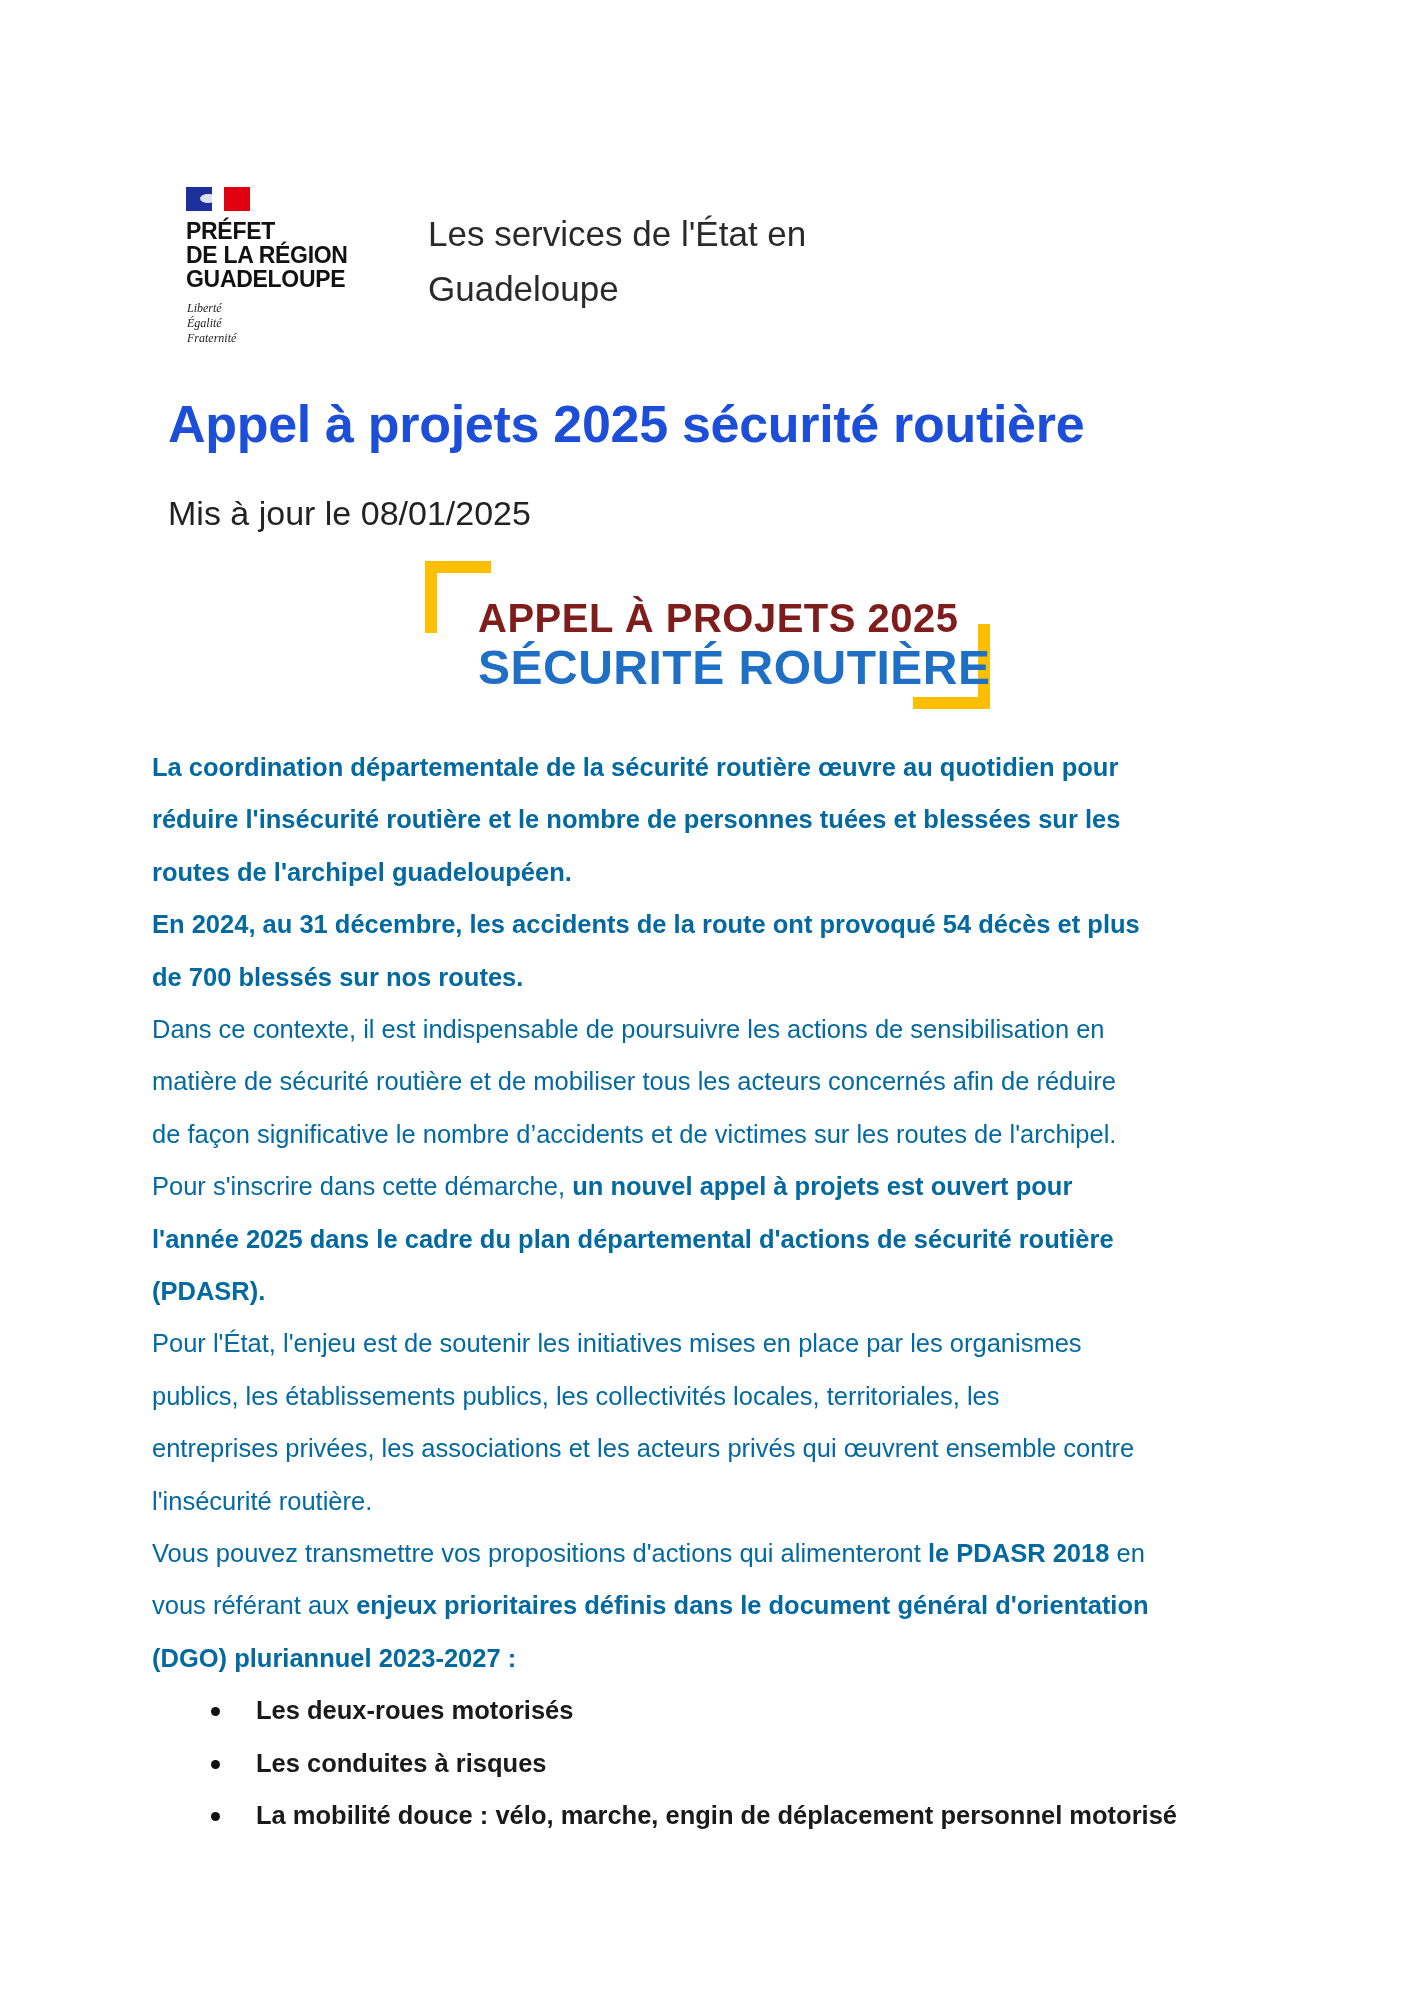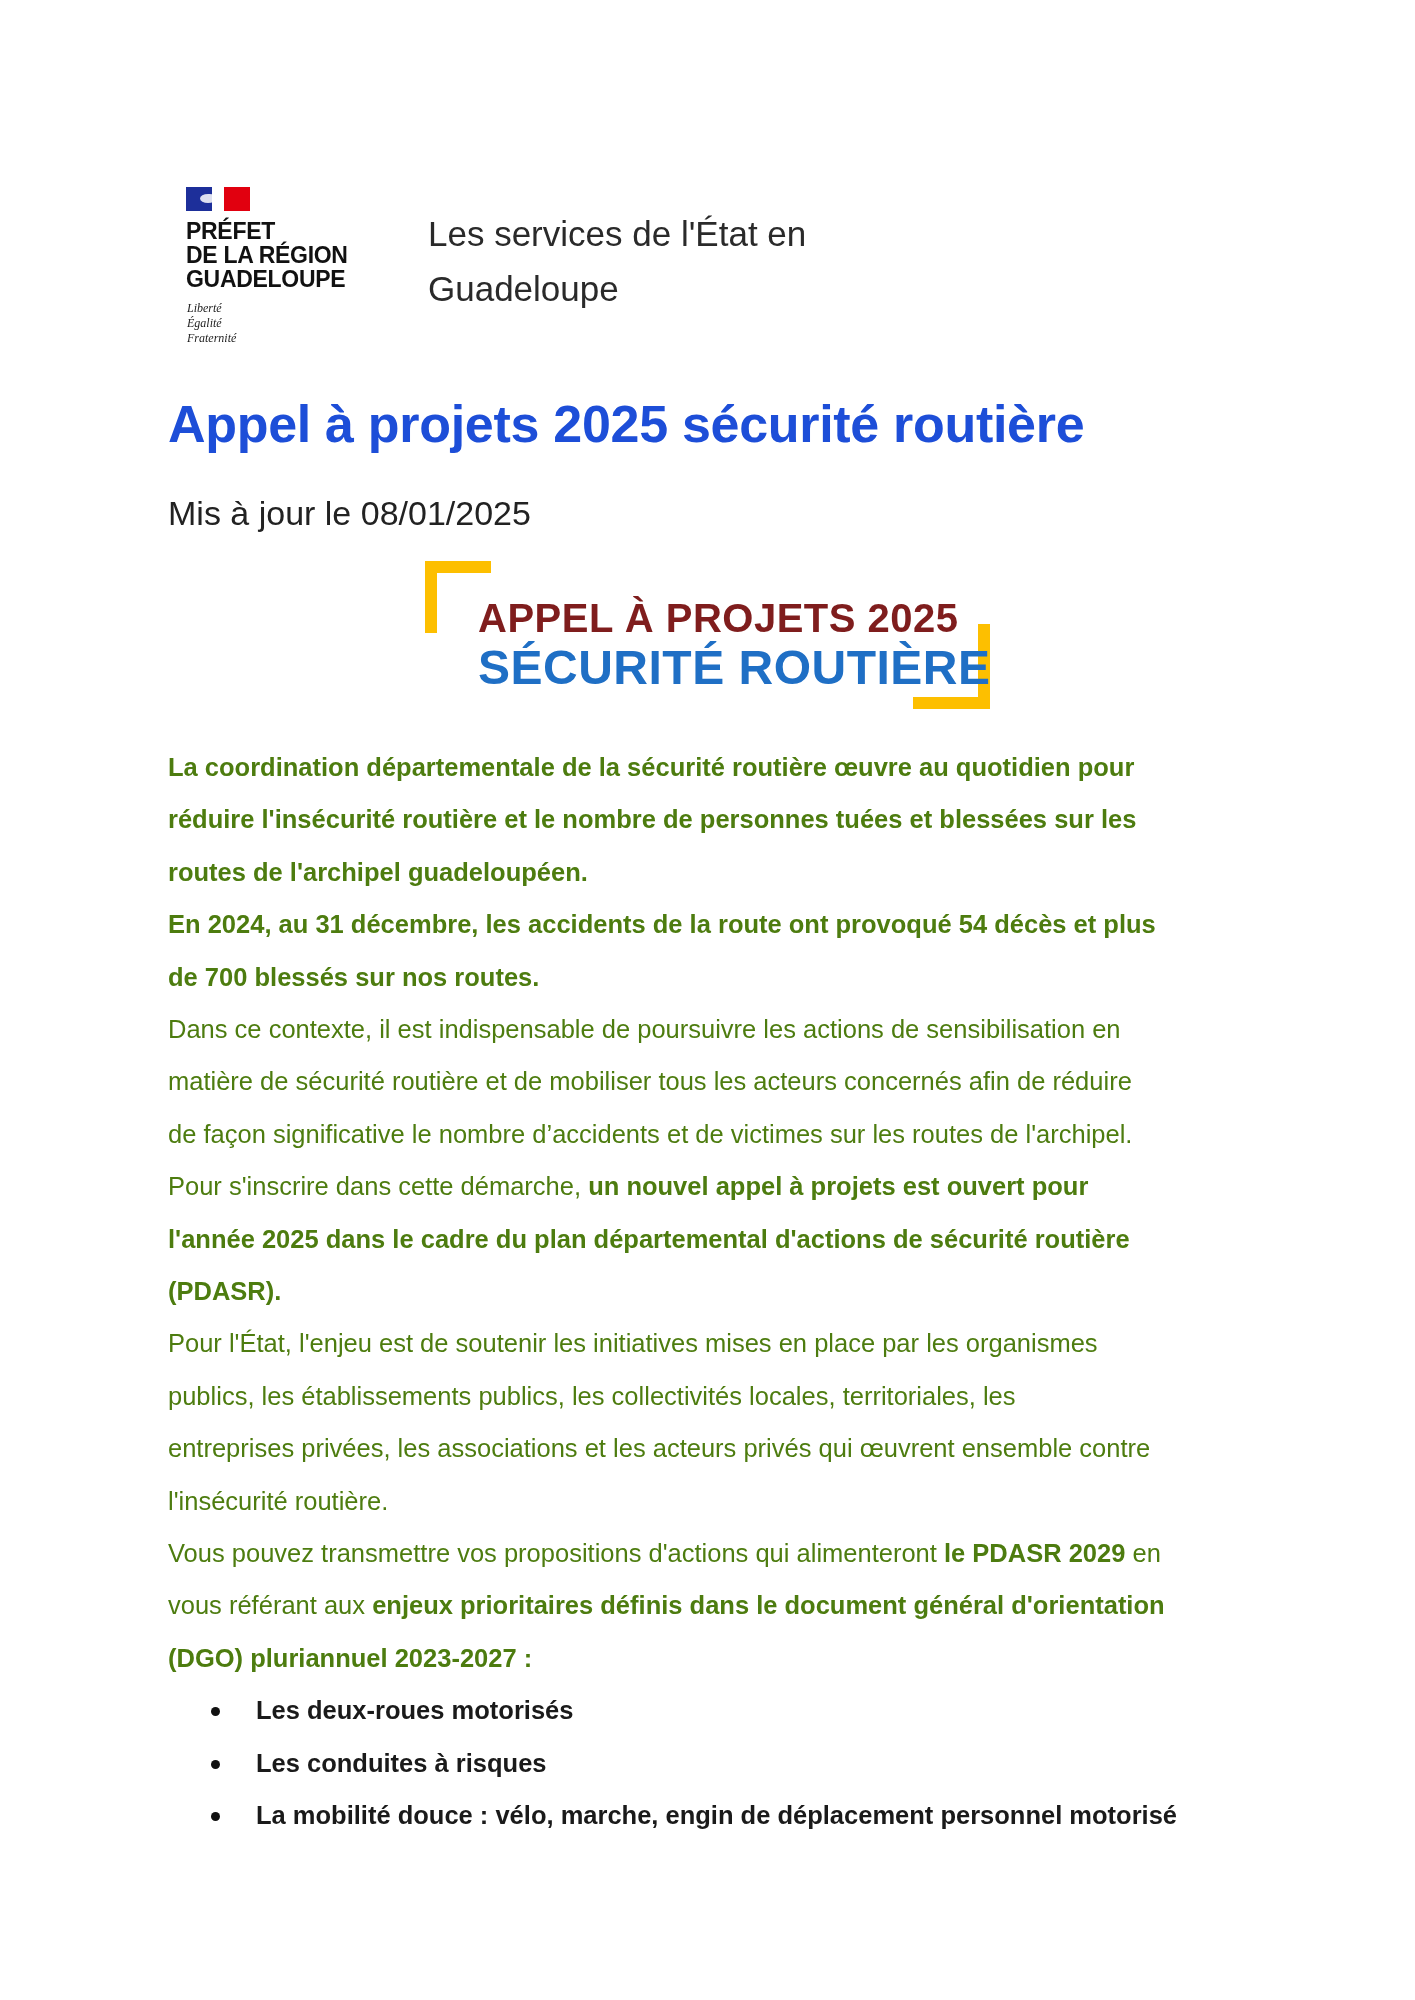--- a/index.html
+++ b/index.html
@@ -21,21 +21,21 @@
   .services { left:428px; font-size:35px; color:#2a2a2a; line-height:40px; }
 
   .title { left:168px; top:394px; font-size:52px; font-weight:bold; color:#1d4ed8; letter-spacing:-0.3px; }
   .updated { left:168px; top:494px; font-size:34px; color:#222; }
 
   
   .bk { position:absolute; background:#fdbf00; }
   .banner-l1 { left:478px; top:596px; font-size:40px; font-weight:bold; color:#7f1d1d; letter-spacing:0.5px; }
   .banner-l2 { left:478px; top:640px; font-size:48px; font-weight:bold; color:#1f6fc5; letter-spacing:0.5px; }
 
-  .line { left:168px; font-size:25.5px; color:#4d7c0f; line-height:30px; }
+  .line { left:152px; font-size:25.5px; color:#0369a1; line-height:30px; }
   .line b, .bold { font-weight:bold; }
   .bullet-dot { position:absolute; left:211px; width:9px; height:9px; border-radius:50%; background:#111; }
   .bullet-text { left:256px; font-size:25.5px; font-weight:bold; color:#1a1a1a; line-height:30px; }
 </style>
 </head>
 <body>
 
 <div>
   <div class="flag">
     <div class="blue">
@@ -78,21 +78,21 @@
     <div class="abs line" style="top: 1014px;"><span>Dans ce contexte, il est indispensable de poursuivre les actions de sensibilisation en</span></div>
     <div class="abs line" style="top: 1066.4px;"><span>matière de sécurité routière et de mobiliser tous les acteurs concernés afin de réduire</span></div>
     <div class="abs line" style="top: 1118.8px;"><span>de façon significative le nombre d’accidents et de victimes sur les routes de l'archipel.</span></div>
     <div class="abs line" style="top: 1171.2px;"><span>Pour s'inscrire dans cette démarche, </span><span class="bold">un nouvel appel à projets est ouvert pour</span></div>
     <div class="abs line" style="top: 1223.6px; text-align: right;"><span class="bold">l'année 2025 dans le cadre du plan départemental d'actions de sécurité routière</span></div>
     <div class="abs line" style="top: 1276px;"><span class="bold">(PDASR).</span></div>
     <div class="abs line" style="top: 1328.4px;"><span>Pour l'État, l'enjeu est de soutenir les initiatives mises en place par les organismes</span></div>
     <div class="abs line" style="top: 1380.8px; text-align: right;"><span>publics, les établissements publics, les collectivités locales, territoriales, les</span></div>
     <div class="abs line" style="top: 1433.2px;"><span>entreprises privées, les associations et les acteurs privés qui œuvrent ensemble contre</span></div>
     <div class="abs line" style="top: 1485.6px;"><span>l'insécurité routière.</span></div>
-    <div class="abs line" style="top: 1538px;"><span>Vous pouvez transmettre vos propositions d'actions qui alimenteront </span><span class="bold">le PDASR 2029</span><span> en</span></div>
+    <div class="abs line" style="top: 1538px;"><span>Vous pouvez transmettre vos propositions d'actions qui alimenteront </span><span class="bold">le PDASR 2018</span><span> en</span></div>
     <div class="abs line" style="top: 1590.4px;"><span>vous référant aux </span><span class="bold">enjeux prioritaires définis dans le document général d'orientation</span></div>
     <div class="abs line" style="top: 1642.8px;"><span class="bold">(DGO) pluriannuel 2023-2027 :</span></div>
   </div>
 
 <ul id="priorities" style="margin:0;padding:0;list-style:none;">
     <li>
       <span class="bullet-dot" style="top: 1707.2px;"></span>
       <span class="abs bullet-text" style="top: 1695.2px;">Les deux-roues motorisés</span>
     </li>
     <li>

